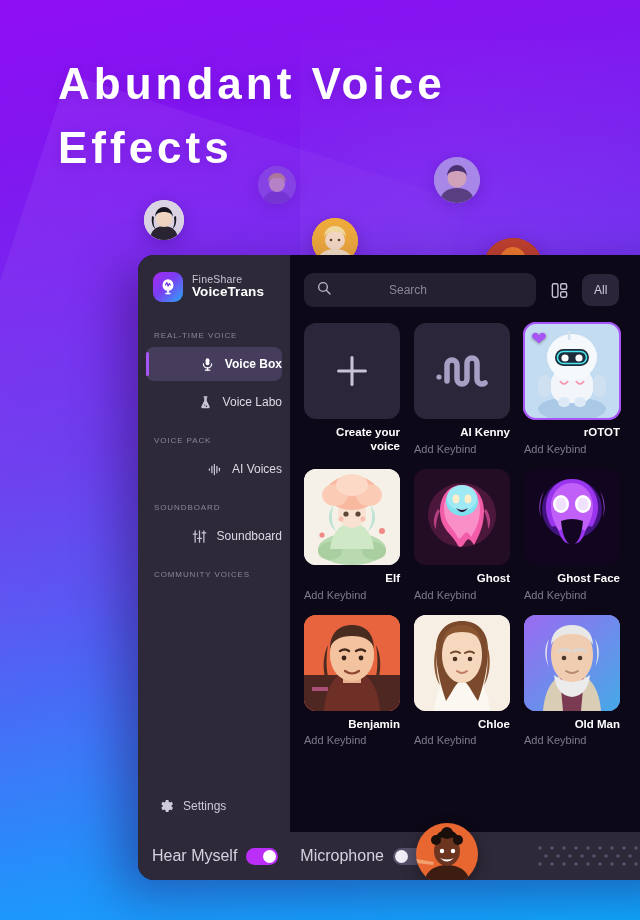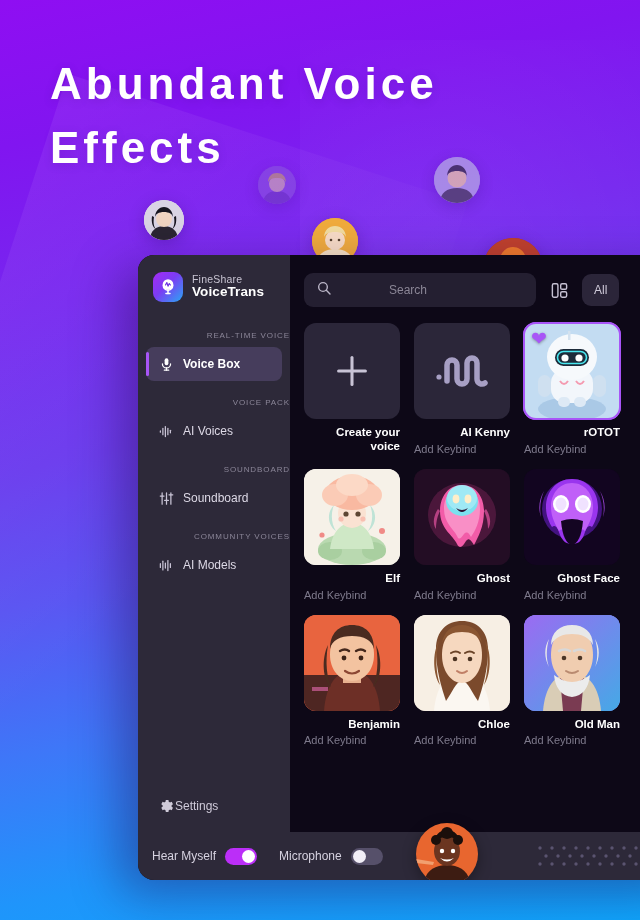--- a/index.html
+++ b/index.html
@@ -33,21 +33,21 @@
   #sheen2 {
     position: absolute; right: -120px; top: 40px;
     width: 460px; height: 560px;
     background: radial-gradient(ellipse at 30% 40%, rgba(255,255,255,.06), rgba(255,255,255,0) 70%);
     pointer-events: none;
   }
 
   
   #hero {
     position: absolute;
-    left: 50px; top: 52px;
+    left: 58px; top: 52px;
     width: 540px;
     color: #ffffff;
     font-size: 44px;
     font-weight: bold;
     line-height: 1.45;
     letter-spacing: 4px;
     text-shadow: 0 2px 10px rgba(60,0,120,.18);
   }
 
   
@@ -94,48 +94,48 @@
   }
   #brand-text { line-height: 1.1; }
   #brand-sub { font-size: 10.5px; color: #c8c4d2; letter-spacing: .2px; }
   #brand-main { font-size: 13.5px; color: #ffffff; font-weight: bold; letter-spacing: .1px; }
 
   .nav-group-label {
     font-size: 8px; letter-spacing: .9px;
     color: #8b8698; text-transform: uppercase;
     padding: 0 0 0 16px;
     margin: 13px 0 7px 0;
-    text-align: right;
   }
   .nav-item {
     position: relative;
     display: flex; align-items: center; gap: 9px;
     height: 34px;
     margin: 0 8px 4px 8px;
-    padding-left: 12px;
+    padding-left: 20px;
     border-radius: 8px;
     color: #ddd9e6;
     font-size: 12px;
+    justify-content: flex-end;
   }
   .nav-item.active {
     background: #463d5c;
     color: #ffffff;
     font-weight: bold;
   }
   .nav-item.active::before {
     content: "";
     position: absolute; left: 0; top: 5px;
     width: 3px; height: 24px;
     border-radius: 2px;
     background: #a855f7;
   }
   .nav-icon { width: 16px; height: 16px; flex: 0 0 16px; display:flex; align-items:center; justify-content:center; }
   #nav-spacer { flex: 1 1 auto; }
   #settings-item {
-    display: flex; align-items: center; gap: 1px;
+    display: flex; align-items: center; gap: 9px;
     padding-left: 20px; height: 32px;
     color: #cfcad9; font-size: 12px;
   }
 
   
   #content {
     flex: 1 1 auto; min-width: 0;
     background: #0d0817;
     padding: 18px 0 0 14px;
     overflow: hidden;
@@ -201,21 +201,21 @@
   
   #bottombar {
     flex: 0 0 48px;
     background: #2d2939;
     display: flex; align-items: center;
     padding: 0 0 0 14px;
     gap: 14px;
     position: relative;
   }
   .toggle-wrap { display: flex; align-items: center; gap: 9px; }
-  .toggle-label { font-size: 12px; color: #d6d2e0; }
+  .toggle-label { font-size: 16px; color: #d6d2e0; }
   .switch {
     width: 32px; height: 17px; border-radius: 9px;
     background: #56506a; position: relative;
   }
   .switch.on { background: #bb2ef8; }
   .knob {
     position: absolute; top: 2px; left: 2px;
     width: 13px; height: 13px; border-radius: 50%;
     background: #f1eef7;
   }
@@ -316,20 +316,30 @@
         <div class="nav-item active">
           <span class="nav-icon">
             <svg width="15" height="15" viewBox="0 0 24 24" fill="none" stroke="#ffffff" stroke-width="2" stroke-linecap="round">
               <rect x="9" y="2" width="6" height="11" rx="3" fill="#ffffff" stroke="none"></rect>
               <path d="M5.5 11a6.5 6.5 0 0 0 13 0"></path>
               <path d="M12 17.5V21"></path>
                 <path d="M8.5 21h7"></path>
             </svg>
           </span>
           <span>Voice Box</span>
+        </div>
+        <div class="nav-item">
+          <span class="nav-icon">
+            <svg width="15" height="15" viewBox="0 0 24 24" fill="#c9c4d6">
+              <path d="M9 2h6v2h-1v5.2l4.6 9.1A2 2 0 0 1 16.8 21H7.2a2 2 0 0 1-1.8-2.7L10 9.2V4H9z"></path>
+              <circle cx="10.5" cy="16" r="1" fill="#2d2939"></circle>
+              <circle cx="13.5" cy="18" r="1.2" fill="#2d2939"></circle>
+            </svg>
+          </span>
+          <span>Voice Labo</span>
         </div>
 
         <div class="nav-group-label">VOICE PACK</div>
         <div class="nav-item">
           <span class="nav-icon">
             <svg width="16" height="15" viewBox="0 0 24 24" stroke="#c9c4d6" stroke-width="2" stroke-linecap="round">
               <path d="M3 11v2"></path>
                 <path d="M7 7v10"></path>
                 <path d="M11 4v16"></path>
                 <path d="M15 7v10"></path>
@@ -348,32 +358,20 @@
                 <path d="M19 3v18"></path>
               <path d="M2 8h6"></path>
                 <path d="M9 15h6"></path>
                 <path d="M16 6h6"></path>
             </svg>
           </span>
           <span>Soundboard</span>
         </div>
 
         <div class="nav-group-label">COMMUNITY VOICES</div>
-        <div class="nav-item">
-          <span class="nav-icon">
-            <svg width="16" height="15" viewBox="0 0 24 24" stroke="#c9c4d6" stroke-width="2" stroke-linecap="round">
-              <path d="M3 9v6"></path>
-                <path d="M7 5v14"></path>
-                <path d="M11 8v8"></path>
-                <path d="M15 4v16"></path>
-                <path d="M19 9v6"></path>
-            </svg>
-          </span>
-          <span>AI Models</span>
-        </div>
 
         <div id="nav-spacer"></div>
 
         <div id="settings-item">
           <span class="nav-icon">
             <svg width="16" height="16" viewBox="0 0 24 24" fill="#cfcad9">
               <path d="M12 8.4A3.6 3.6 0 1 0 12 15.6 3.6 3.6 0 0 0 12 8.4zm0 5.6a2 2 0 1 1 0-4 2 2 0 0 1 0 4z"></path>
               <path d="M20.4 13.1c.05-.36.08-.73.08-1.1s-.03-.74-.08-1.1l2.1-1.6-2-3.5-2.5 1a8 8 0 0 0-1.9-1.1l-.4-2.6h-4l-.4 2.6c-.7.27-1.33.64-1.9 1.1l-2.5-1-2 3.5 2.1 1.6c-.05.36-.08.73-.08 1.1s.03.74.08 1.1l-2.1 1.6 2 3.5 2.5-1c.57.46 1.2.83 1.9 1.1l.4 2.6h4l.4-2.6c.7-.27 1.33-.64 1.9-1.1l2.5 1 2-3.5z"></path>
             </svg>
           </span>

